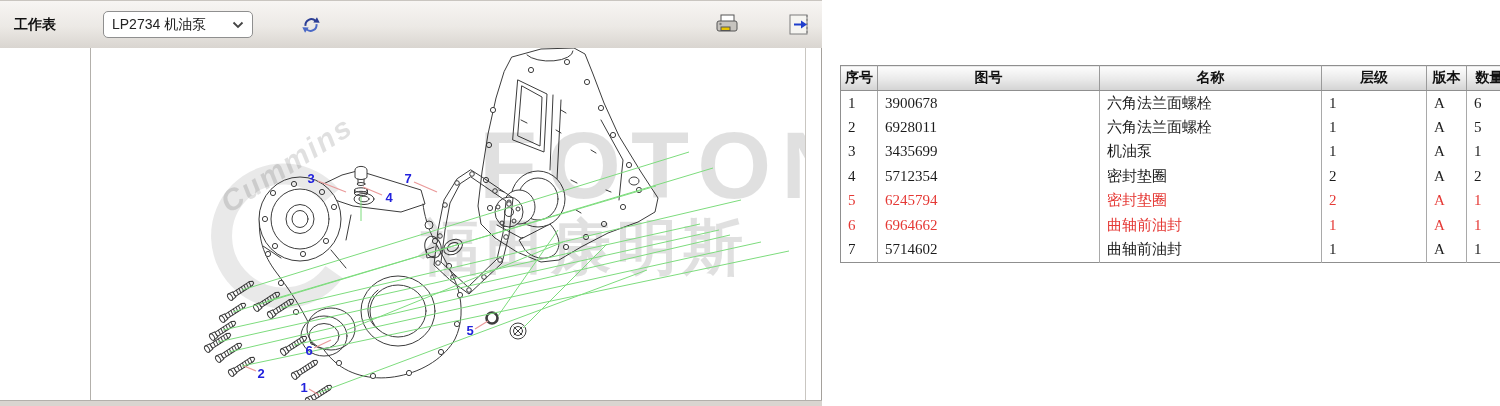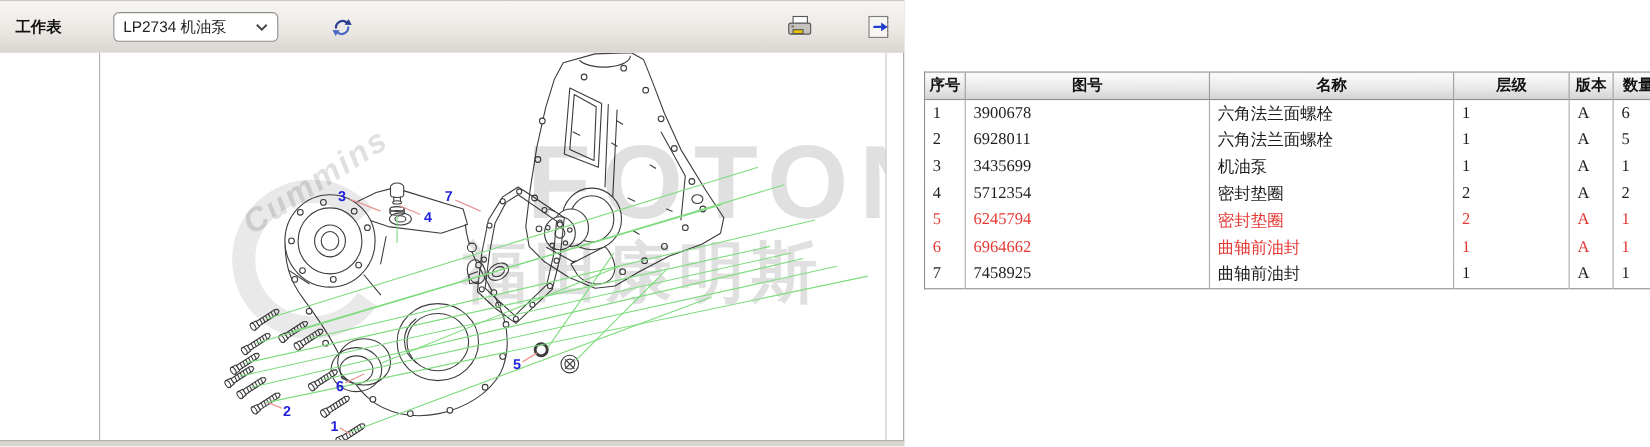--- a/index.html
+++ b/index.html
@@ -363,21 +363,21 @@
             <tr class="red">
               <td>6</td>
               <td>6964662</td>
               <td>曲轴前油封</td>
               <td>1</td>
               <td>A</td>
               <td>1</td>
             </tr>
             <tr>
               <td>7</td>
-              <td>7458925</td>
+              <td>5714602</td>
               <td>曲轴前油封</td>
               <td>1</td>
               <td>A</td>
               <td>1</td>
             </tr>
           </tbody>
       </table>
     </div>
   </div>
 </div>

